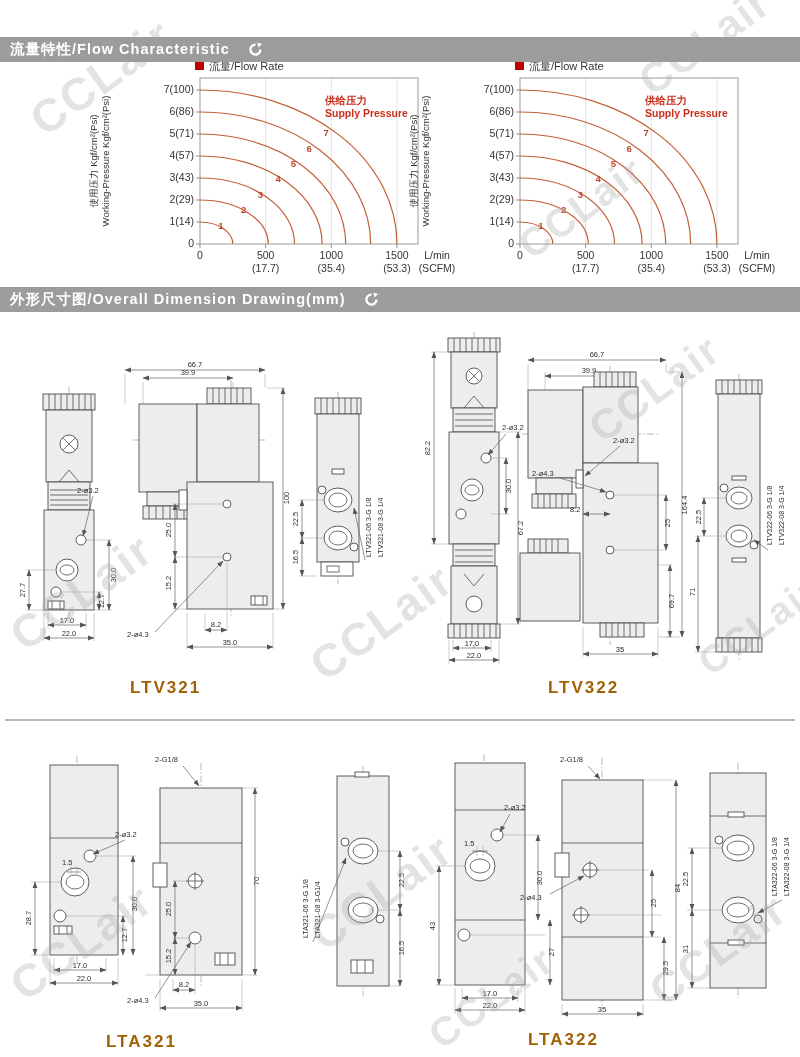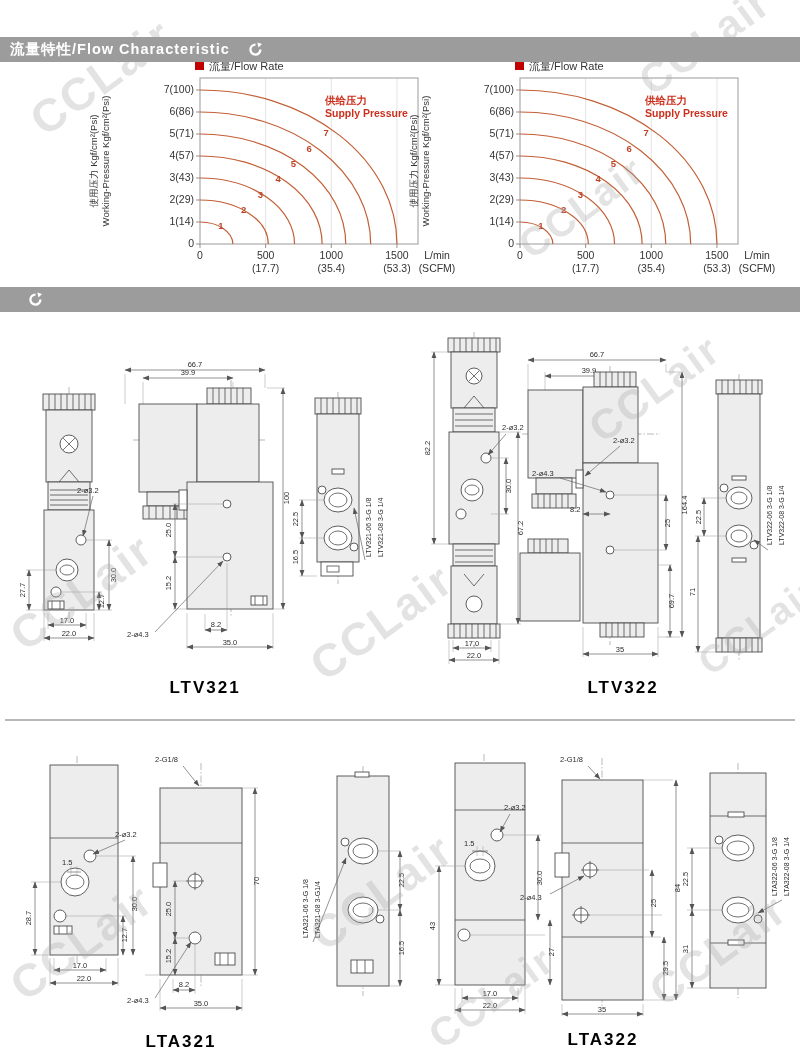--- a/index.html
+++ b/index.html
@@ -5,22 +5,22 @@
   html,body{margin:0;padding:0;}
   body{position:relative;width:800px;height:1057px;background:#fff;overflow:hidden;
        font-family:"Liberation Sans",sans-serif;}
   .hdr{position:absolute;left:0;width:800px;height:25px;background:#9c9c9c;z-index:10;
        display:flex;align-items:center;color:#fff;font-size:14.5px;font-weight:bold;
        letter-spacing:1px;padding-left:10px;box-sizing:border-box;}
   .hdr .ico{margin-left:18px;display:inline-flex;}
   .wm{position:absolute;font-weight:bold;color:rgba(168,168,168,.32);
       transform:rotate(-36deg);letter-spacing:2px;z-index:9;pointer-events:none;white-space:nowrap;}
   svg.cht,svg.dwg{position:absolute;z-index:1;overflow:visible;}
-  .ttl{position:absolute;z-index:3;color:#000000;font-size:17px;font-weight:bold;
-       letter-spacing:2px;text-align:center;}
+  .ttl{position:absolute;z-index:3;color:#a16207;font-size:17px;font-weight:bold;
+       letter-spacing:2px;text-align:left;}
   .divider{position:absolute;left:5px;top:719px;width:790px;height:2px;background:#b8b8b8;z-index:2;}
   
   .fl{fill:#ededed;stroke:#4d4d4d;stroke-width:.9}
   .wh{fill:#fff;stroke:#4d4d4d;stroke-width:.9}
   .ln{fill:none;stroke:#4d4d4d;stroke-width:.8}
   .cl{fill:none;stroke:#8a8a8a;stroke-width:.6;stroke-dasharray:7 2 1.5 2}
   .dl{fill:none;stroke:#666;stroke-width:.7}
   .xl{fill:none;stroke:#9b9b9b;stroke-width:.5}
   .dim{font-size:7.5px;fill:#2b2b2b}
   .code{font-size:7px;fill:#2b2b2b}
@@ -53,20 +53,21 @@
 <div class="hdr" style="top:37px">
   <span>流量特性/Flow Characteristic</span>
   <span class="ico">
     <svg width="15" height="15" viewBox="0 0 15 15">
         <path d="M7.5 2.6A5 5 0 1 0 12.4 7.5" stroke="#fff" stroke-width="2.3" fill="none"></path>
         <path d="M9.3 0.4L14 2.1L10.5 5.4Z" fill="#fff"></path>
       </svg>
   </span>
 </div>
 <div class="hdr" style="top:287px">
+  <span>外形尺寸图/Overall Dimension Drawing(mm)</span>
   <span class="ico">
     <svg width="15" height="15" viewBox="0 0 15 15">
         <path d="M7.5 2.6A5 5 0 1 0 12.4 7.5" stroke="#fff" stroke-width="2.3" fill="none"></path>
         <path d="M9.3 0.4L14 2.1L10.5 5.4Z" fill="#fff"></path>
       </svg>
   </span>
 </div>
 
 <svg class="cht" id="chart-left" style="left:85px;top:58px" width="380" height="225" viewBox="0 0 380 225">
     <rect x="110" y="3" width="9" height="9" fill="#c00000"></rect>

